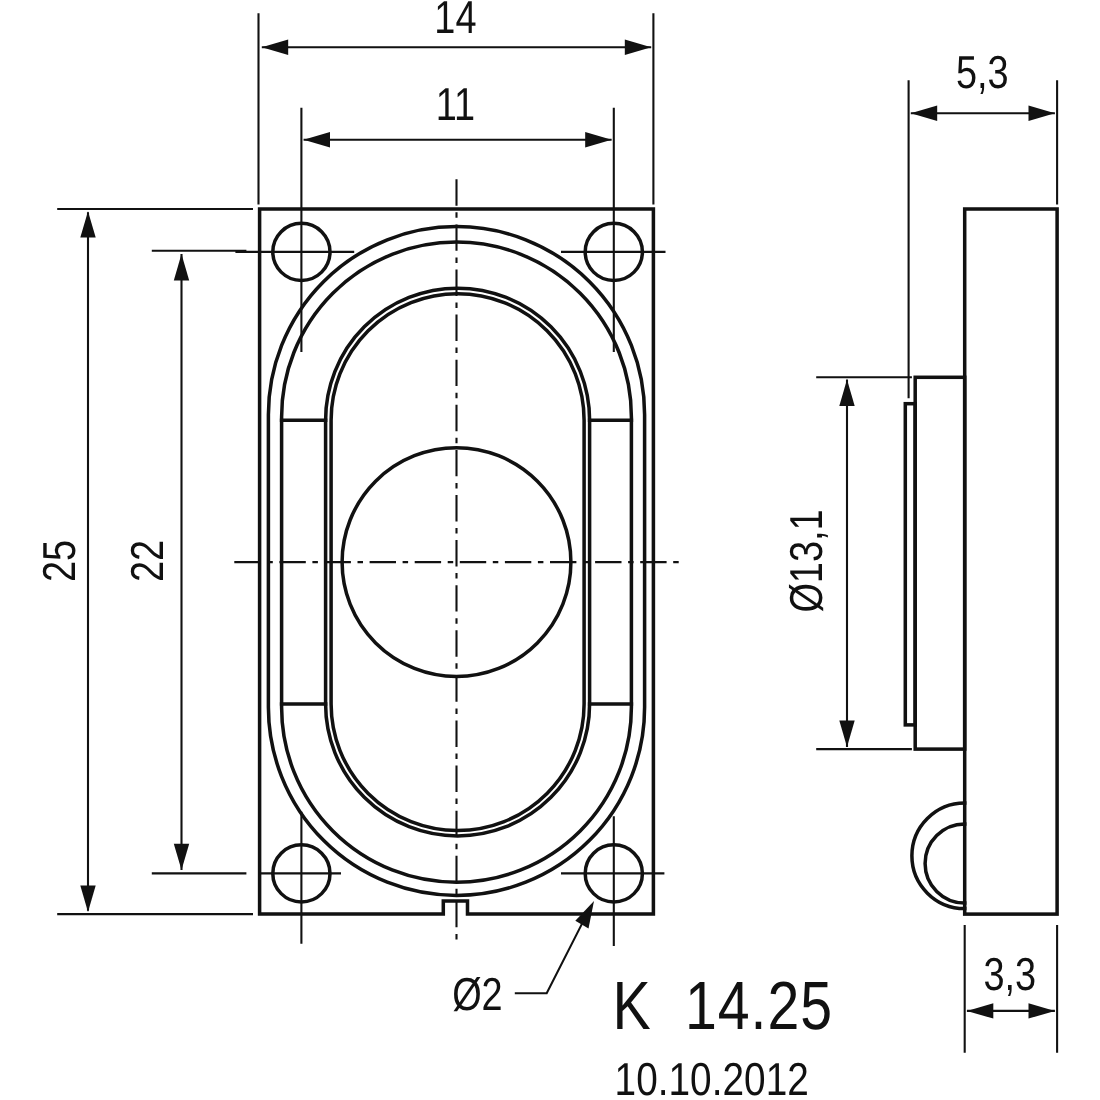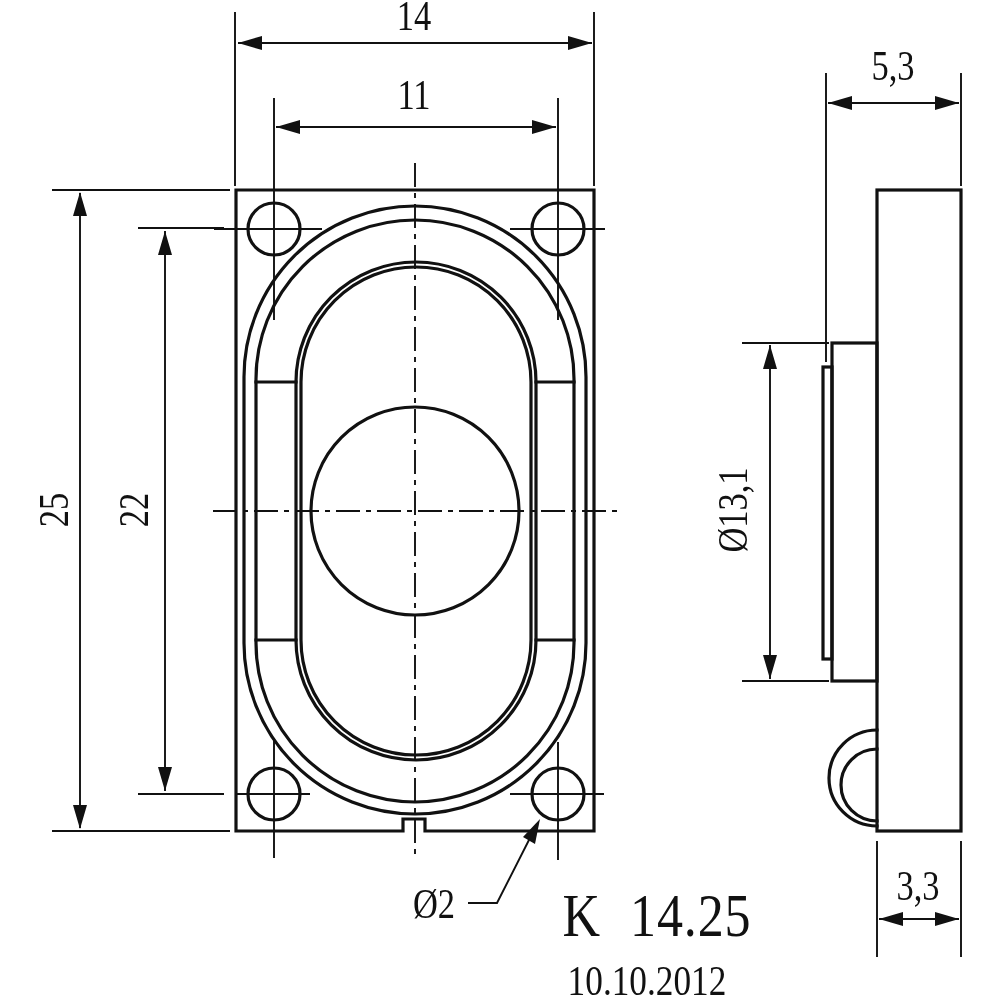--- a/index.html
+++ b/index.html
@@ -1,21 +1,21 @@
 <!DOCTYPE html>
 <html><head>
 <meta charset="utf-8">
 <style>
   html,body{margin:0;padding:0;background:#fff;}
   .canvas{
     position:relative;
     width:1000px;height:1000px;
     background:#ffffff;
     overflow:hidden;
-    font-family:Liberation Serif, serif;
+    font-family:Liberation Sans, sans-serif;
   }
   .canvas svg{position:absolute;left:0;top:0;}
   .label{
     position:absolute;
     transform:translate(-50%,-50%) scaleX(0.82);
     font-size:42px;
     color:#111;
     white-space:nowrap;
     line-height:1;
     letter-spacing:0px;

